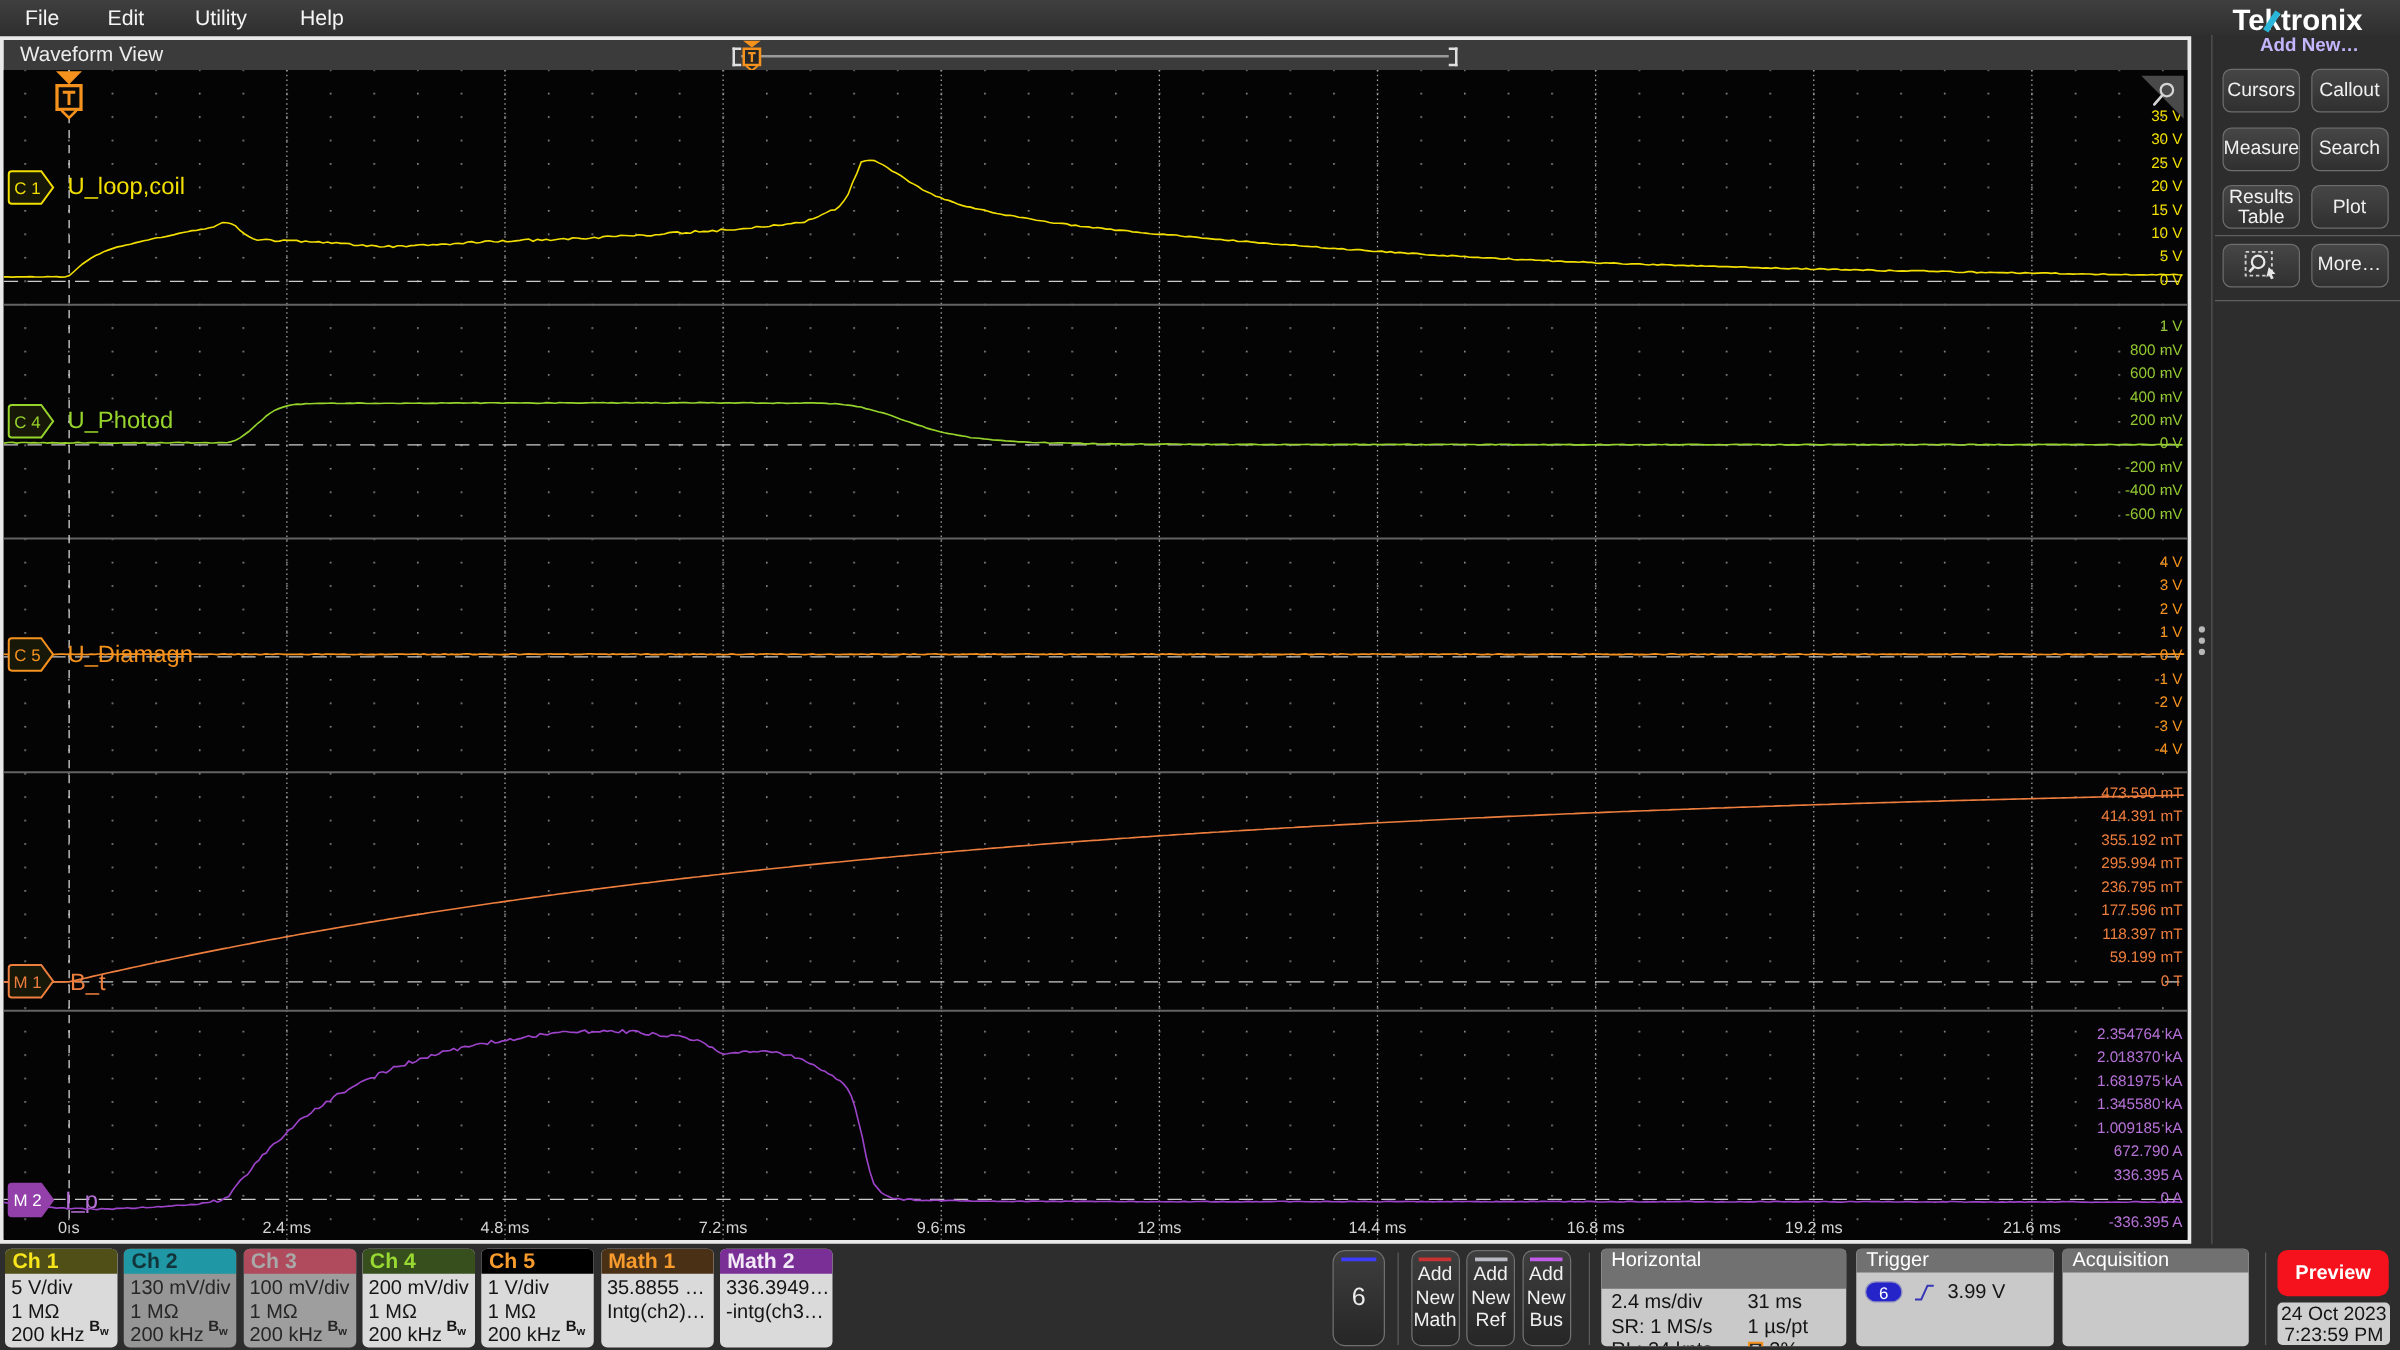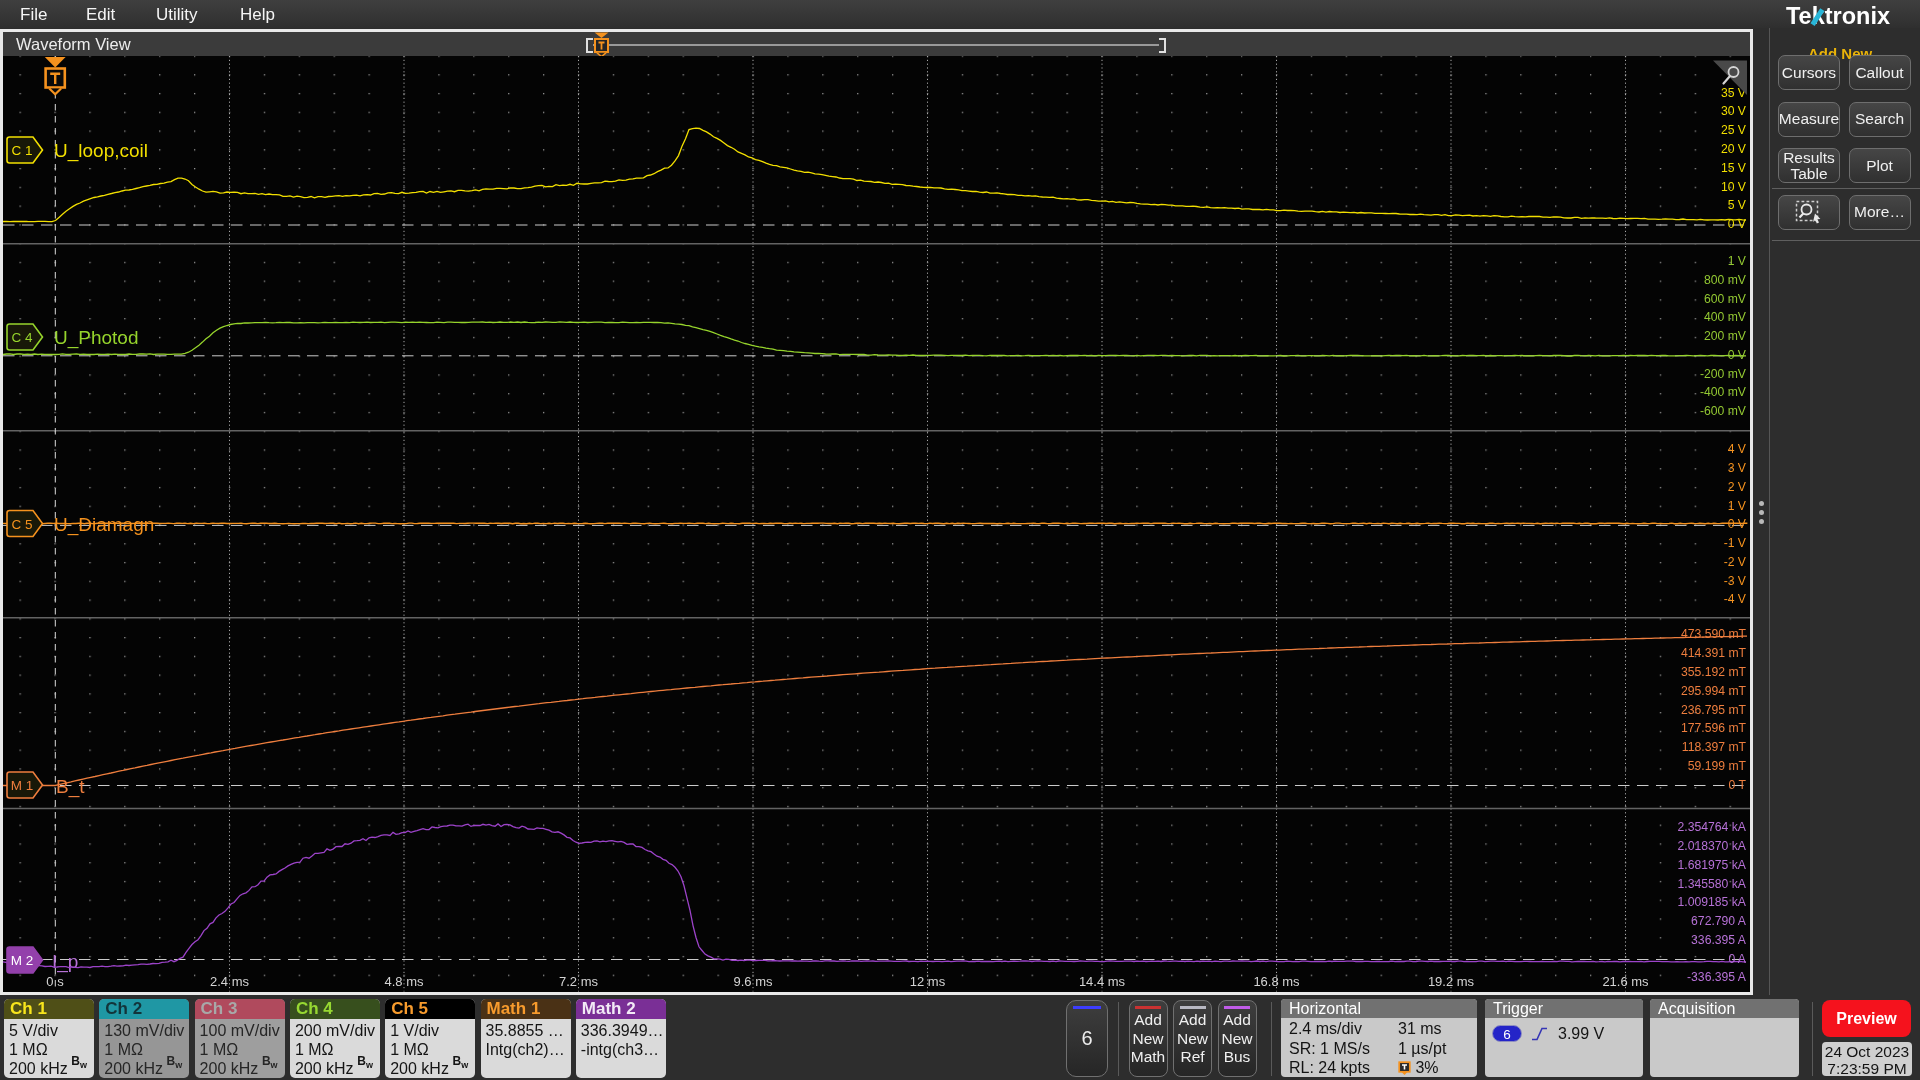--- a/index.html
+++ b/index.html
@@ -134,21 +134,21 @@
 <path d="M1713,60.5 L1747,60.5 L1747,95 Z" fill="#494949"></path>
 <circle cx="1733.5" cy="72" r="5" fill="none" stroke="#d4d4d4" stroke-width="1.8"></circle>
 <line x1="1729.8" y1="76.3" x2="1723.5" y2="83.5" stroke="#d4d4d4" stroke-width="2.2" stroke-linecap="round"></line>
 </svg>
 
 <div style="position:absolute;left:1769px;top:28px;width:1px;height:967px;background:#555"></div>
 <div style="position:absolute;left:1759px;top:501px;width:5px;height:5px;border-radius:50%;background:#b8b8b8"></div>
 <div style="position:absolute;left:1759px;top:510px;width:5px;height:5px;border-radius:50%;background:#b8b8b8"></div>
 <div style="position:absolute;left:1759px;top:519px;width:5px;height:5px;border-radius:50%;background:#b8b8b8"></div>
 
-<div style="position:absolute;left:1808px;top:45px;width:80px;height:18px;color:#eab308;font-size:15px;font-weight:bold">Add New…</div>
+<div style="position:absolute;left:1808px;top:28px;width:80px;height:18px;color:#c4b5fd;font-size:15px;font-weight:bold">Add New…</div>
 <div style="position:absolute;left:1778px;top:55px;width:62px;height:35px;background:linear-gradient(#464646,#303030);border:1px solid #6e6e6e;border-radius:7px;color:#f0f0f0;font-size:15.5px;display:flex;align-items:center;justify-content:center;text-align:center;line-height:16px;box-sizing:border-box">Cursors</div>
 <div style="position:absolute;left:1848.5px;top:55px;width:62px;height:35px;background:linear-gradient(#464646,#303030);border:1px solid #6e6e6e;border-radius:7px;color:#f0f0f0;font-size:15.5px;display:flex;align-items:center;justify-content:center;text-align:center;line-height:16px;box-sizing:border-box">Callout</div>
 <div style="position:absolute;left:1778px;top:101.5px;width:62px;height:35px;background:linear-gradient(#464646,#303030);border:1px solid #6e6e6e;border-radius:7px;color:#f0f0f0;font-size:15.5px;display:flex;align-items:center;justify-content:center;text-align:center;line-height:16px;box-sizing:border-box">Measure</div>
 <div style="position:absolute;left:1848.5px;top:101.5px;width:62px;height:35px;background:linear-gradient(#464646,#303030);border:1px solid #6e6e6e;border-radius:7px;color:#f0f0f0;font-size:15.5px;display:flex;align-items:center;justify-content:center;text-align:center;line-height:16px;box-sizing:border-box">Search</div>
 <div style="position:absolute;left:1778px;top:148px;width:62px;height:35px;background:linear-gradient(#464646,#303030);border:1px solid #6e6e6e;border-radius:7px;color:#f0f0f0;font-size:15.5px;display:flex;align-items:center;justify-content:center;text-align:center;line-height:16px;box-sizing:border-box">Results<br>Table</div>
 <div style="position:absolute;left:1848.5px;top:148px;width:62px;height:35px;background:linear-gradient(#464646,#303030);border:1px solid #6e6e6e;border-radius:7px;color:#f0f0f0;font-size:15.5px;display:flex;align-items:center;justify-content:center;text-align:center;line-height:16px;box-sizing:border-box">Plot</div>
 <div style="position:absolute;left:1778px;top:194.5px;width:62px;height:35px;background:linear-gradient(#464646,#303030);border:1px solid #6e6e6e;border-radius:7px;display:flex;align-items:center;justify-content:center;box-sizing:border-box">
     <svg width="34" height="28" viewBox="0 0 34 28">
       <rect x="4.5" y="3.5" width="21" height="19" fill="none" stroke="#cfcfcf" stroke-width="1.5" stroke-dasharray="2.8 2.2"></rect>
       <circle cx="14.5" cy="11.5" r="5" fill="none" stroke="#e8e8e8" stroke-width="1.8"></circle>
@@ -232,21 +232,21 @@
   </div>
 <div style="position:absolute;left:1173px;top:1000px;width:39px;height:77px;background:linear-gradient(#3e3e3e,#262626);border:1px solid #707070;border-radius:8px;box-sizing:border-box;text-align:center">
     <div style="margin:5px auto 0;width:26px;height:3px;background:#b8b8c2"></div>
     <div style="color:#f0f0f0;font-size:15.5px;line-height:18.5px;margin-top:2px">Add<br>New<br>Ref</div>
   </div>
 <div style="position:absolute;left:1217.5px;top:1000px;width:39px;height:77px;background:linear-gradient(#3e3e3e,#262626);border:1px solid #707070;border-radius:8px;box-sizing:border-box;text-align:center">
     <div style="margin:5px auto 0;width:26px;height:3px;background:#c05ce8"></div>
     <div style="color:#f0f0f0;font-size:15.5px;line-height:18.5px;margin-top:2px">Add<br>New<br>Bus</div>
   </div>
 <div style="position:absolute;left:1281px;top:999px;width:196px;height:78px;border-radius:4px;overflow:hidden;background:#c9c9c9">
-    <div style="height:19px;background:#717171;color:#fff;font-size:16px;line-height:19px;padding-left:8px">Horizontal</div>
+    <div style="height:32px;background:#717171;color:#fff;font-size:16px;line-height:19px;padding-left:8px">Horizontal</div>
     <div style="position:relative;color:#141414;font-size:16px;line-height:19.5px;padding:1px 0 0 8px">
       <div>2.4 ms/div</div>
       <div>SR: 1 MS/s</div>
       <div>RL: 24 kpts</div>
       <div style="position:absolute;left:117px;top:1px">31 ms</div>
       <div style="position:absolute;left:117px;top:20.5px">1 µs/pt</div>
       <div style="position:absolute;left:117px;top:40px"><svg width="13" height="15" viewBox="0 0 13 15" style="vertical-align:-3px">
           <rect x="1.2" y="1.2" width="10.6" height="9.6" fill="#2b2b2b" stroke="#f5921e" stroke-width="1.7"></rect>
           <path d="M4,4 h5 M6.5,4 v4.5" stroke="#ffffff" stroke-width="1.6" fill="none"></path>
           <path d="M3.5,11 L6.5,14 L9.5,11 Z" fill="#f5921e"></path>

